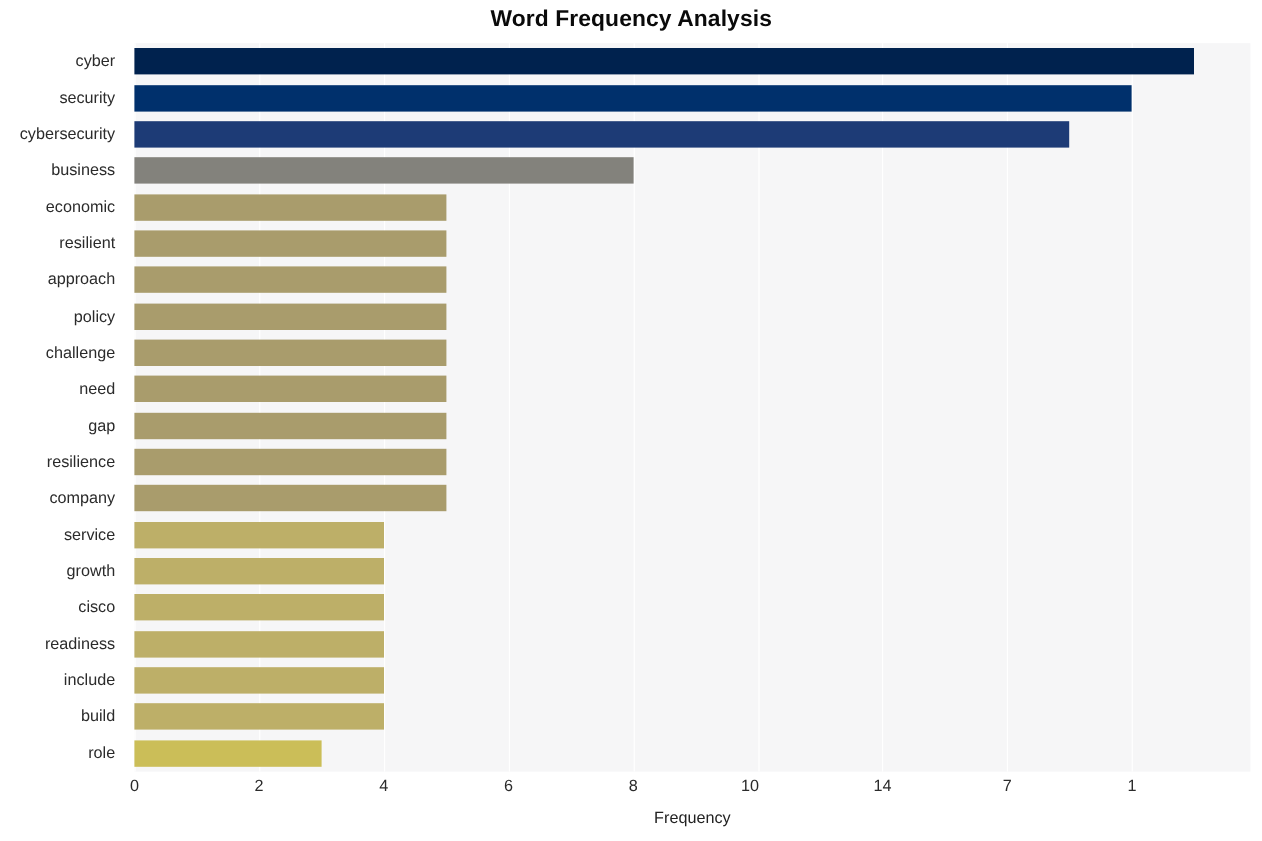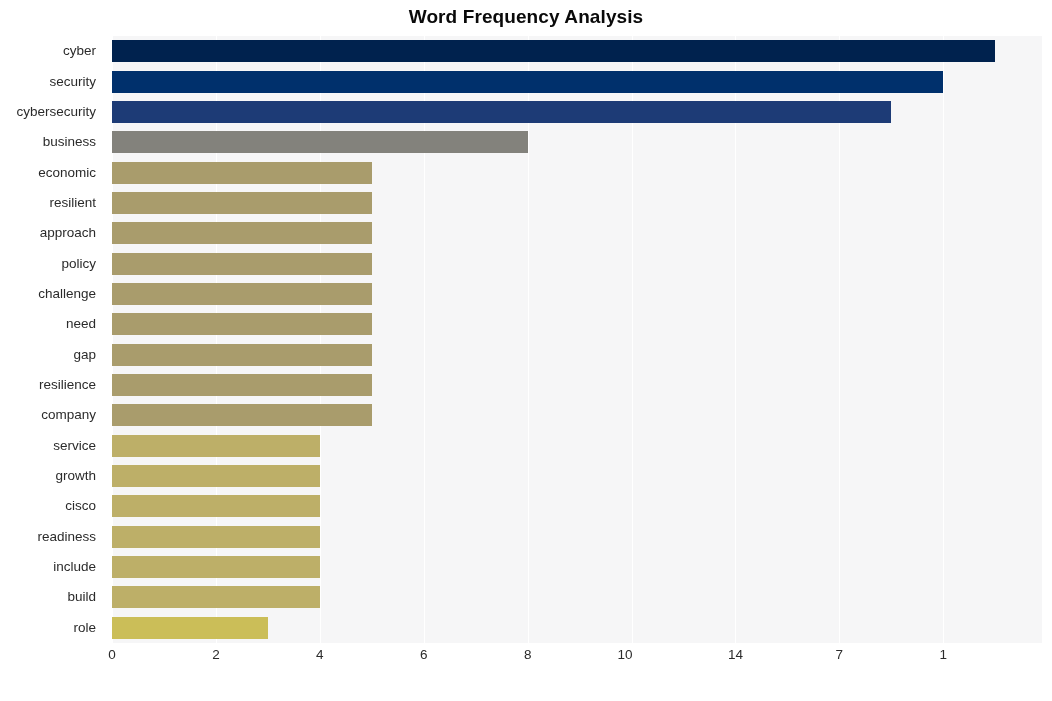--- a/index.html
+++ b/index.html
@@ -170,14 +170,15 @@
       <div class="xtick-label" style="left: 215.911px;">2</div>
       <div class="xtick-label" style="left: 319.821px;">4</div>
       <div class="xtick-label" style="left: 423.732px;">6</div>
       <div class="xtick-label" style="left: 527.642px;">8</div>
       <div class="xtick-label" style="left: 625px;">10</div>
       <div class="xtick-label" style="left: 735.464px;">14</div>
       <div class="xtick-label" style="left: 839.374px;">7</div>
       <div class="xtick-label" style="left: 943.285px;">1</div>
     </div>
 
+  <div id="xaxis-title">Frequency</div>
 
 </div>
 
 </body></html>

